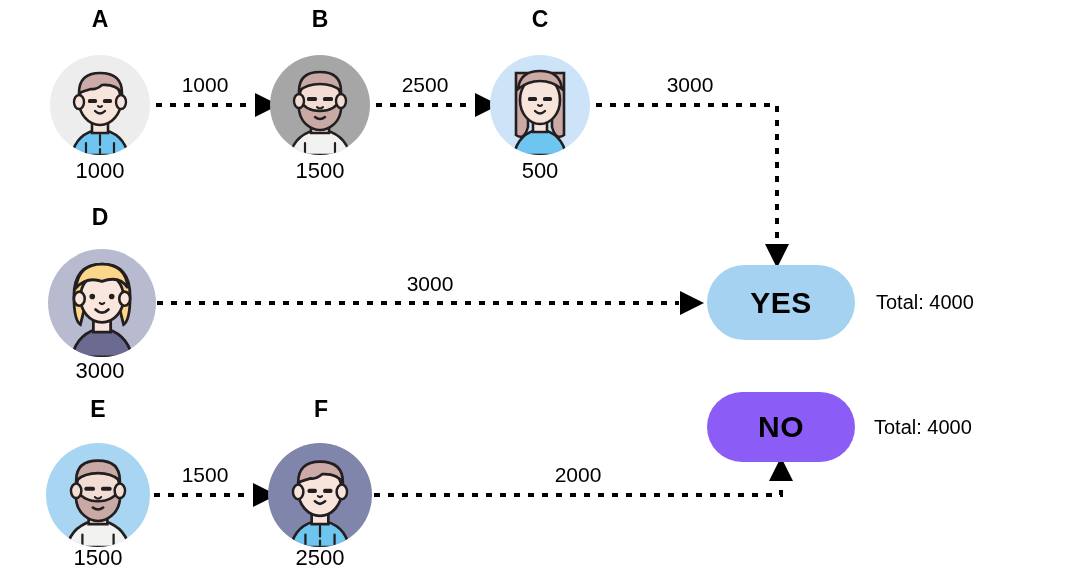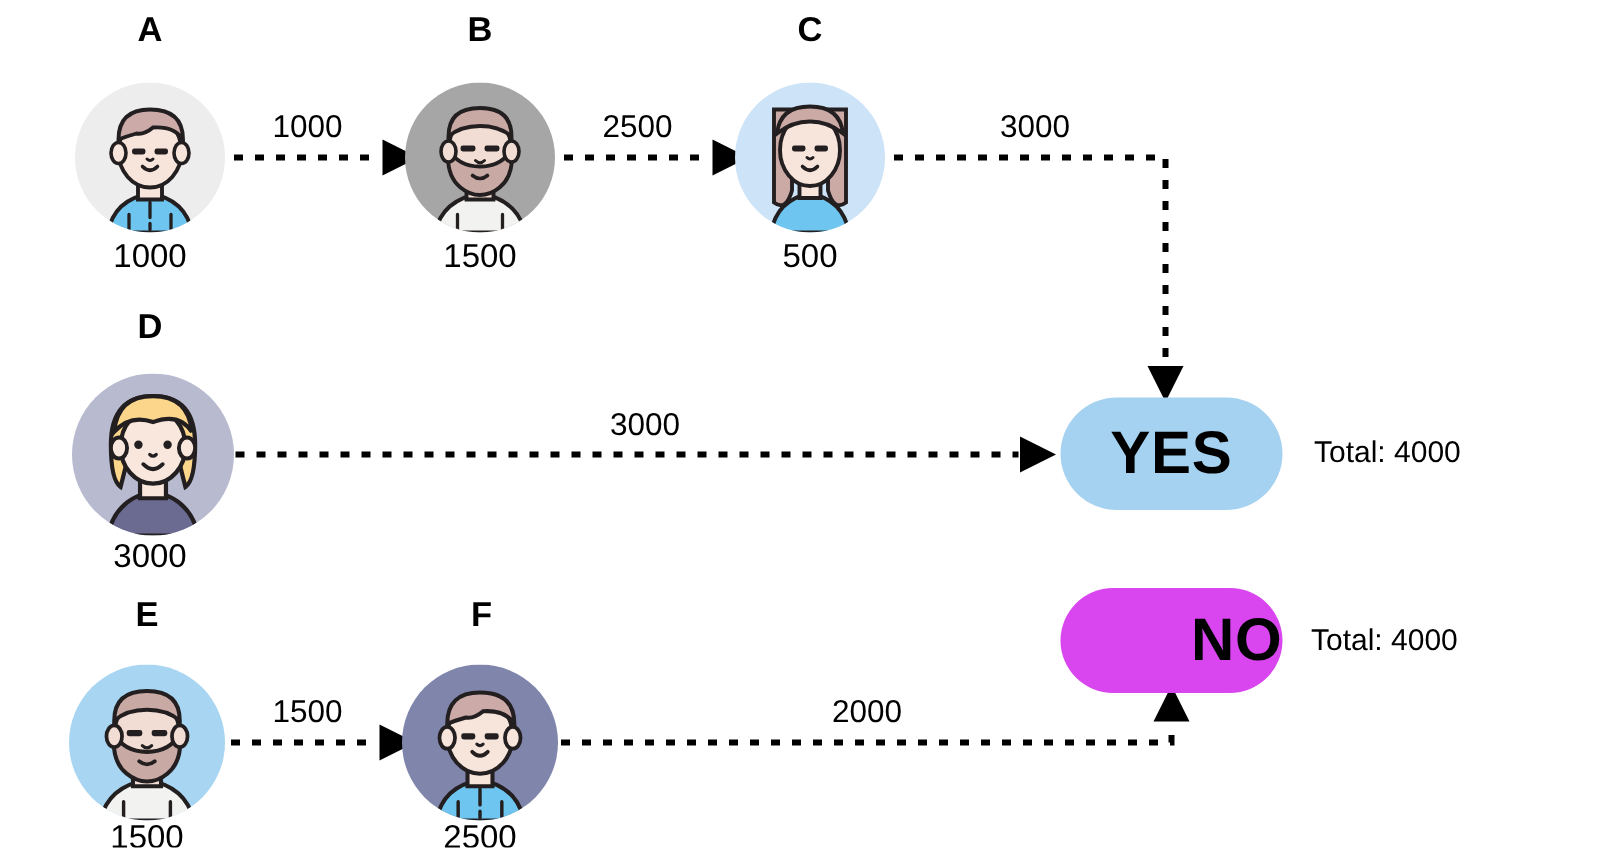--- a/index.html
+++ b/index.html
@@ -8,21 +8,21 @@
   #stage{position:absolute;inset:0;}
   #edges{position:absolute;left:0;top:0;width:1080px;height:565px;}
 
   .node{position:absolute;}
   .avatar-wrap{position:absolute;}
   .node-letter{position:absolute;font-weight:bold;font-size:23px;
                text-align:center;width:80px;}
   .node-value{position:absolute;font-size:22px;text-align:center;width:120px;}
 
   .pill{position:absolute;display:flex;align-items:center;justify-content:center;
-        border-radius:60px;font-weight:bold;font-size:40px;letter-spacing:.5px;}
+        border-radius:60px;font-weight:bold;font-size:30px;letter-spacing:.5px;}
   .pill-total{position:absolute;font-size:20px;white-space:nowrap;}
 
   .edge-label{position:absolute;font-size:21px;text-align:center;white-space:nowrap;}
 </style>
 </head>
 <body>
 
 <div id="stage">
 
   <svg id="edges" viewBox="0 0 1080 565" xmlns="http://www.w3.org/2000/svg">
@@ -219,21 +219,21 @@
       </svg>
     </div>
     <div class="node-value" style="left:260px;top:545px;">2500</div>
   </div>
 
   <div class="pill" style="left:707px;top:265px;width:148px;height:75px;background:#a5d2f0;">
     <span>YES</span>
   </div>
   <div class="pill-total" style="left:876px;top:291px;">Total: 4000</div>
 
-  <div class="pill" style="left:707px;top:392px;width:148px;height:70px;background:#d946ef;justify-content:flex-end;">
+  <div class="pill" style="left:707px;top:392px;width:148px;height:70px;background:#8b5cf6;">
     <span>NO</span>
   </div>
   <div class="pill-total" style="left:874px;top:416px;">Total: 4000</div>
 
   <div class="edge-label" style="left:175px;top:73px;width:60px;">1000</div>
   <div class="edge-label" style="left:395px;top:73px;width:60px;">2500</div>
   <div class="edge-label" style="left:660px;top:73px;width:60px;">3000</div>
   <div class="edge-label" style="left:400px;top:272px;width:60px;">3000</div>
   <div class="edge-label" style="left:175px;top:463px;width:60px;">1500</div>
   <div class="edge-label" style="left:548px;top:463px;width:60px;">2000</div>

